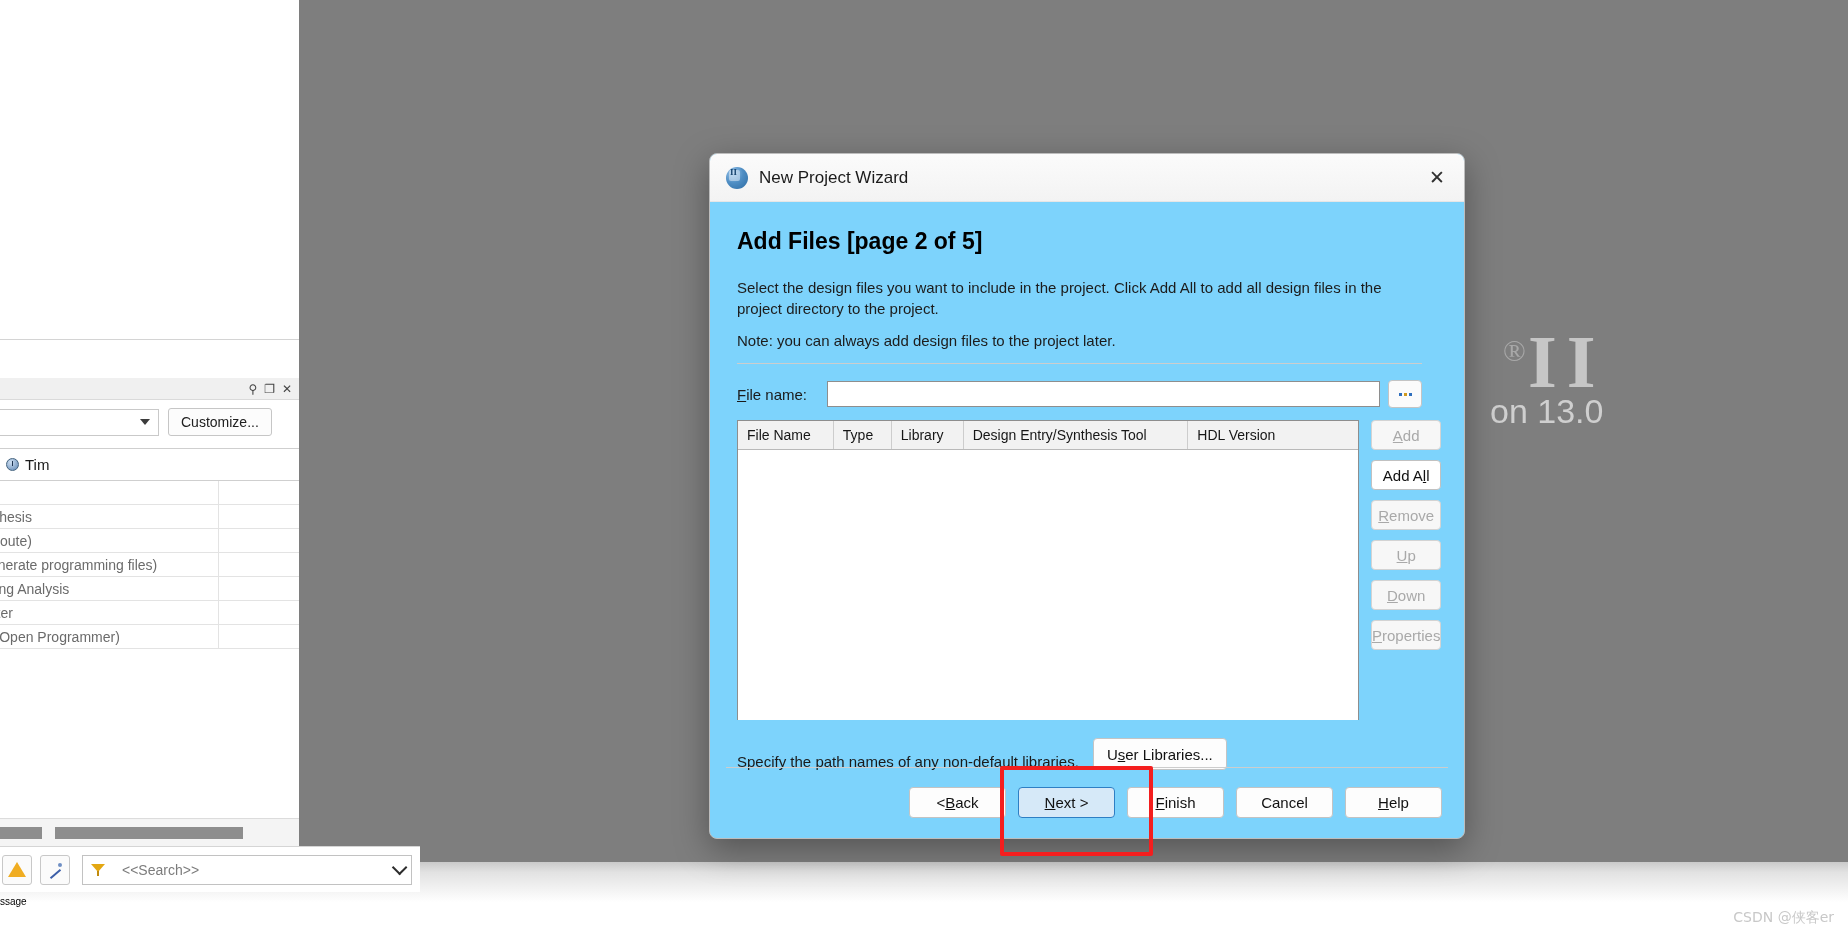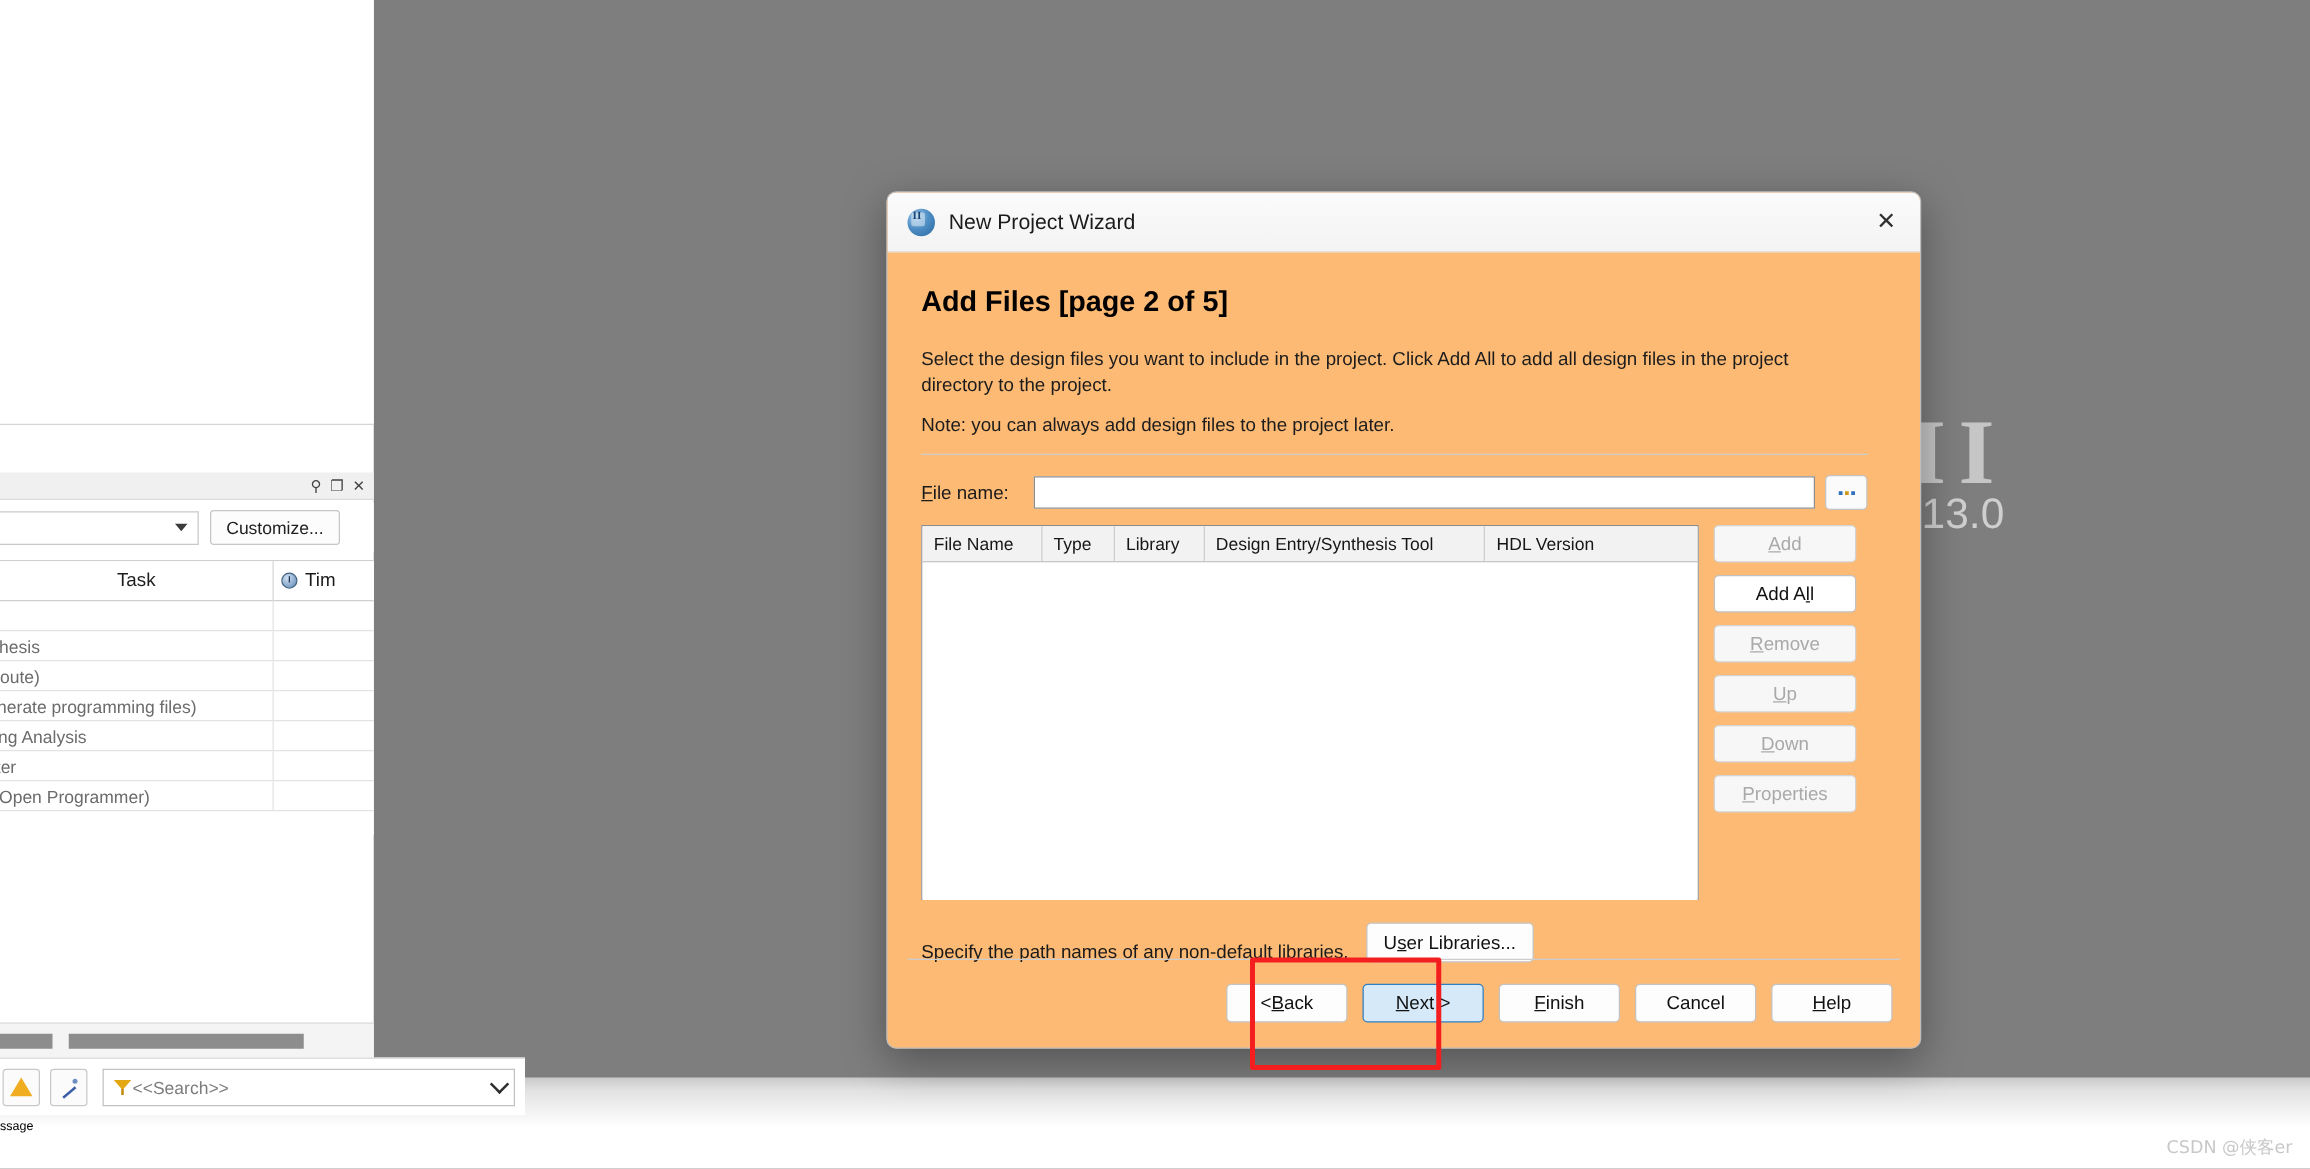--- a/index.html
+++ b/index.html
@@ -173,43 +173,43 @@
     background: #fbfbfb; display: flex; align-items: center; justify-content: center;
     margin-left: 2px;
   }
   .warn-tri { width:0;height:0;border-left:9px solid transparent;border-right:9px solid transparent;border-bottom:15px solid #f0ad22;}
   .pen-ico { width:16px;height:16px;position:relative; }
   .pen-ico::before{content:"";position:absolute;left:2px;top:11px;width:13px;height:2px;background:#3b5ea8;transform:rotate(-40deg);}
   .pen-ico::after{content:"";position:absolute;left:11px;top:1px;width:4px;height:4px;background:#6f8fc4;border-radius:50%;}
   .search-combo {
     flex: 1; height: 30px; margin-left: 6px; margin-right: 8px;
     border: 1px solid #c2c2c2; background: #ffffff;
-    display: flex; align-items: center; padding: 0 8px; gap: 0;
+    display: flex; align-items: center; padding: 0 8px; gap: 16px;
   }
   .funnel-ico {
     width: 15px; height: 14px; position: relative; flex: none;
   }
   .funnel-ico::before {
     content:""; position:absolute; left:0; top:1px; width:0;height:0;
     border-left:7px solid transparent;border-right:7px solid transparent;border-top:8px solid #e3a712;
   }
   .funnel-ico::after{content:"";position:absolute;left:6px;top:8px;width:2px;height:5px;background:#c08a0c;}
   .search-text { flex: 1; font-size: 14px; color: #7c7c7c; }
   .chev-down {
     width: 11px; height: 11px; border-right: 2px solid #2d2d2d; border-bottom: 2px solid #2d2d2d;
     transform: rotate(45deg) translateY(-3px); flex: none;
   }
   .msg-text {
     position: absolute; left: 0; top: 896px; font-size: 10px; color: #000000;
   }
 
   
   .dialog {
-    position: absolute; left: 709px; top: 153px; width: 828px; height: 686px;
-    background: #fdba74;
+    position: absolute; left: 709px; top: 153px; width: 756px; height: 686px;
+    background: #7dd3fc;
     border: 1px solid #bdbdbd;
     border-radius: 8px;
     box-shadow: 0 10px 34px rgba(0,0,0,0.34);
     overflow: hidden;
   }
   .dlg-titlebar {
     height: 48px; background: linear-gradient(to bottom,#fbfbfb,#f3f3f3);
     display: flex; align-items: center; padding: 0 6px 0 16px;
     border-bottom: 1px solid #e6e6e6;
   }
@@ -350,21 +350,20 @@
 
     <div class="toolbar-row">
       <div class="combo">
         <span class="combo-caret"></span>
       </div>
       <div class="btn-customize">Customize...</div>
     </div>
 
     <div class="task-table">
       <div class="tt-head">
-        <div class="tt-head-task">Task</div>
         <div class="tt-head-time">
           <span class="clock-ico"></span>
           <span>Tim</span>
         </div>
       </div>
       <div id="task-rows">
           <div class="tt-row">
             <div class="tt-row-task">sign</div>
             <div class="tt-row-time"></div>
           </div>

